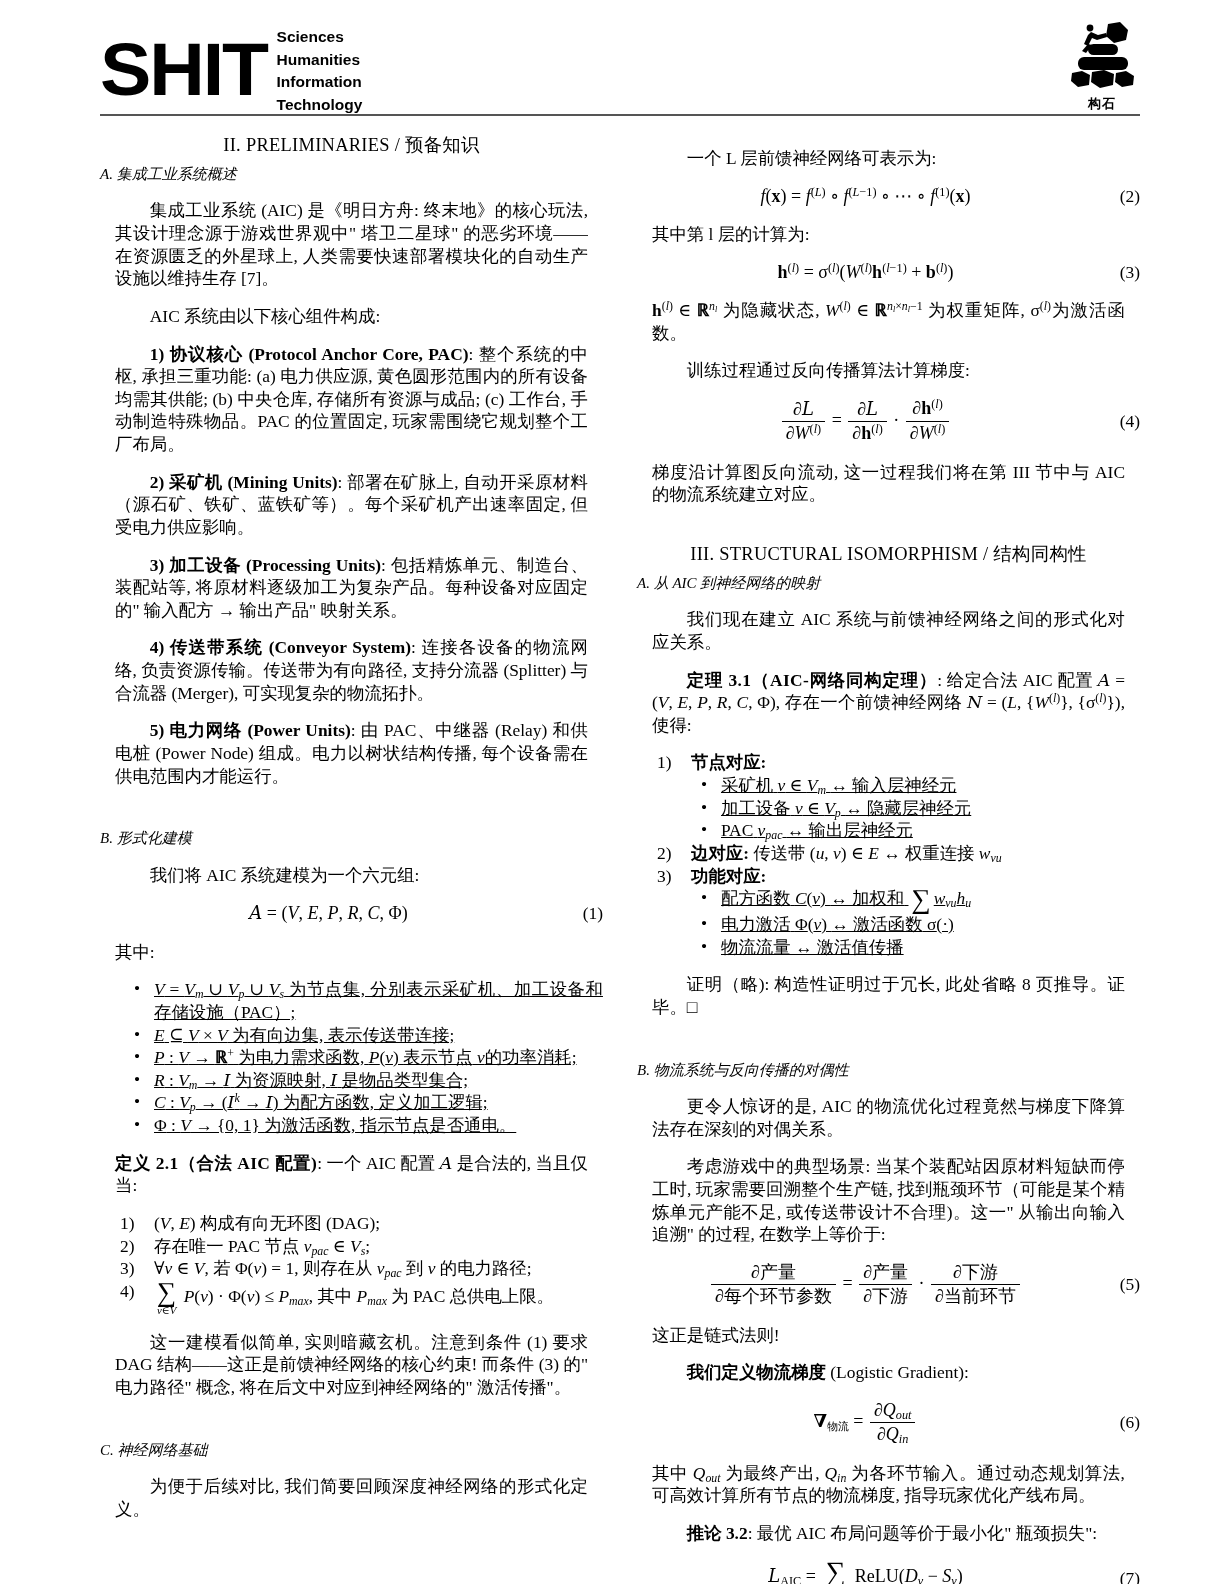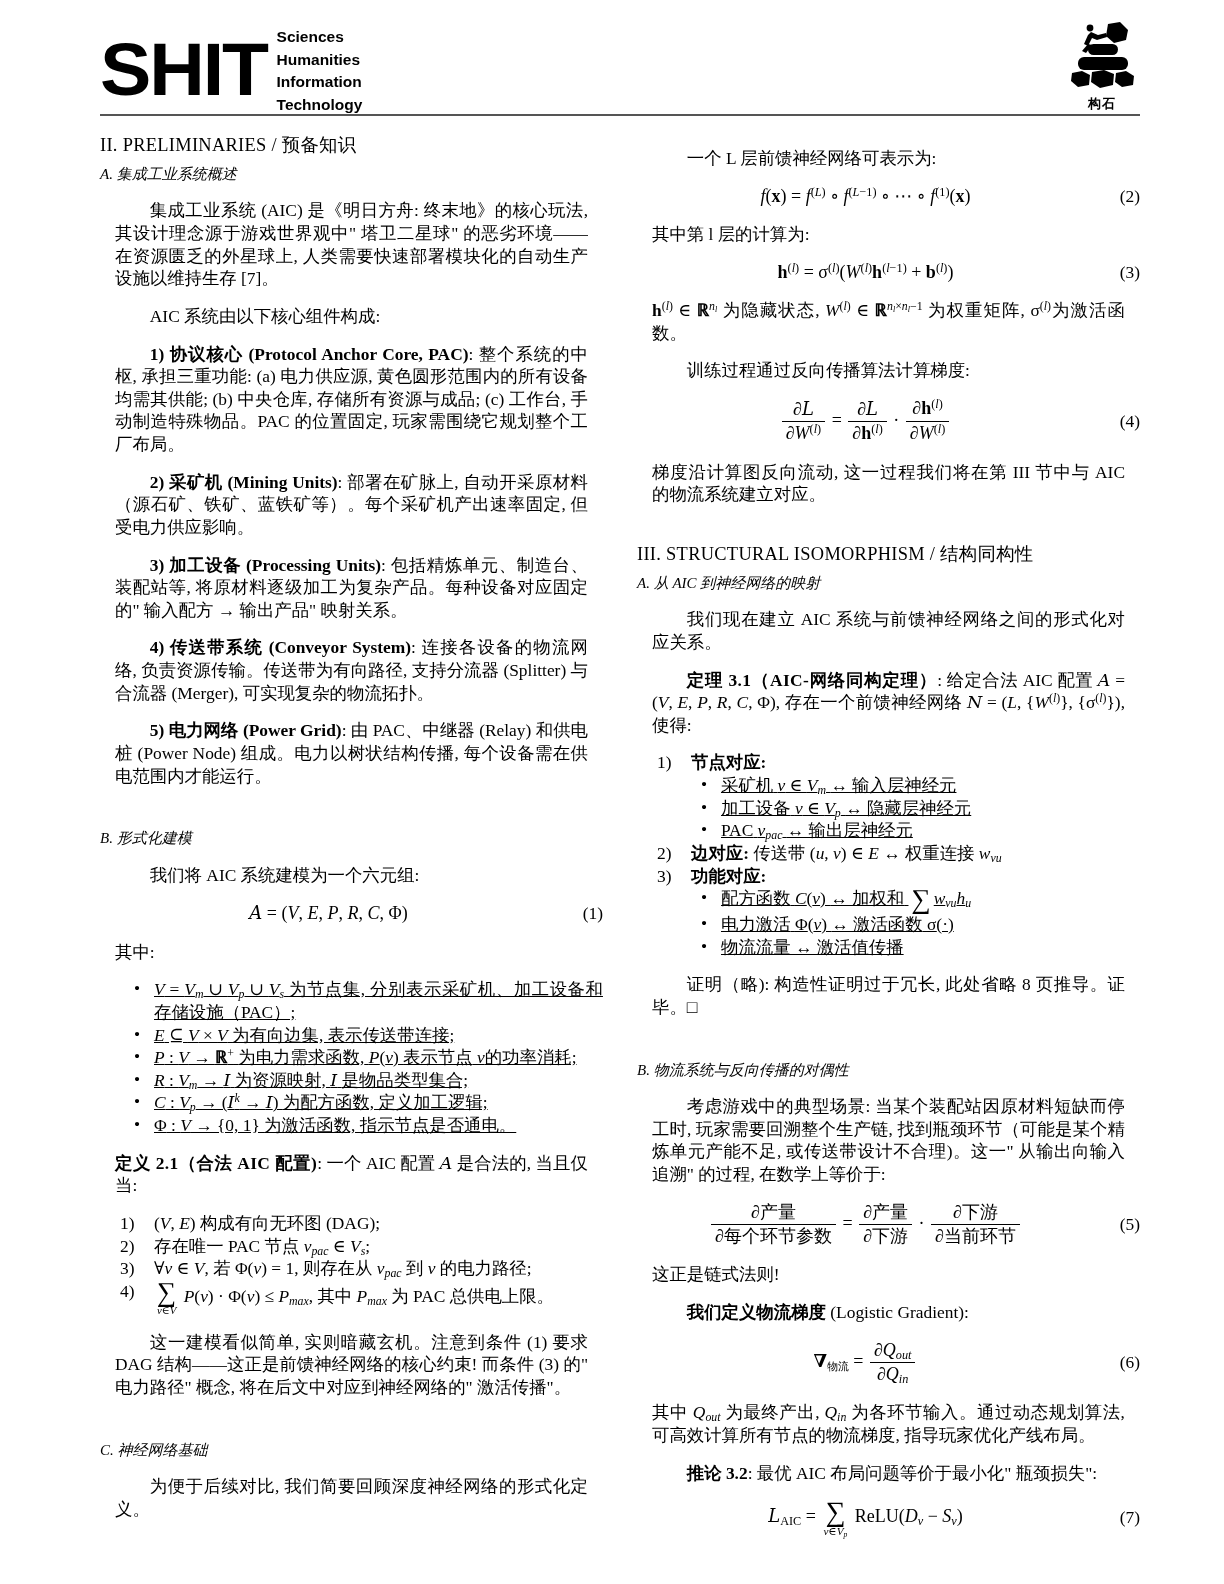--- a/index.html
+++ b/index.html
@@ -77,21 +77,21 @@
     column-gap: 34px;
   }
   .col {
     width: 504px;
     font-size: 17.4px;
     line-height: 1.30;
     text-align: justify;
   }
 
   .sec-title {
-    text-align: left;
+    text-align: center;
     font-variant: small-caps;
     font-size: 18.4px;
     letter-spacing: 0.3px;
     margin: 2px 0 6px 0;
   }
   .subsec {
     font-style: italic;
     font-size: 15px;
     margin: 7px 0 3px 0;
   }
@@ -248,21 +248,21 @@
         <span class="runin">加工设备 (Processing Units)</span><span>: 包括精炼单元、制造台、装配站等, 将原材料逐级加工为复杂产品。每种设备对应固定的" 输入配方 → 输出产品" 映射关系。</span>
       </p>
 
       <p>
         <span class="runin">4)</span>
         <span class="runin">传送带系统 (Conveyor System)</span><span>: 连接各设备的物流网络, 负责资源传输。传送带为有向路径, 支持分流器 (Splitter) 与合流器 (Merger), 可实现复杂的物流拓扑。</span>
       </p>
 
       <p>
         <span class="runin">5)</span>
-        <span class="runin">电力网络 (Power Grid)</span><span>: 由 PAC、中继器 (Relay) 和供电桩 (Power Node) 组成。电力以树状结构传播, 每个设备需在供电范围内才能运行。</span>
+        <span class="runin">电力网络 (Power Units)</span><span>: 由 PAC、中继器 (Relay) 和供电桩 (Power Node) 组成。电力以树状结构传播, 每个设备需在供电范围内才能运行。</span>
       </p>
 
       <div class="gap"></div>
 
       <div class="subsec">B. 形式化建模</div>
 
       <p>我们将 AIC 系统建模为一个六元组:</p>
 
       <div class="eq">
         <span class="eq-body">
@@ -474,20 +474,21 @@
           <span>物流流量 ↔ 激活值传播</span>
         </li>
       </ul>
 
       <p>证明（略): 构造性证明过于冗长, 此处省略 8 页推导。证毕。□</p>
 
       <div class="gap"></div>
 
       <div class="subsec">B. 物流系统与反向传播的对偶性</div>
 
+      <p>更令人惊讶的是, AIC 的物流优化过程竟然与梯度下降算法存在深刻的对偶关系。</p>
 
       <p>考虑游戏中的典型场景: 当某个装配站因原材料短缺而停工时, 玩家需要回溯整个生产链, 找到瓶颈环节（可能是某个精炼单元产能不足, 或传送带设计不合理)。这一" 从输出向输入追溯" 的过程, 在数学上等价于:</p>
 
       <div class="eq">
         <span class="eq-body">
           <span class="frac">
             <span class="num">∂产量</span>
             <span class="den">∂每个环节参数</span>
           </span>
           =

